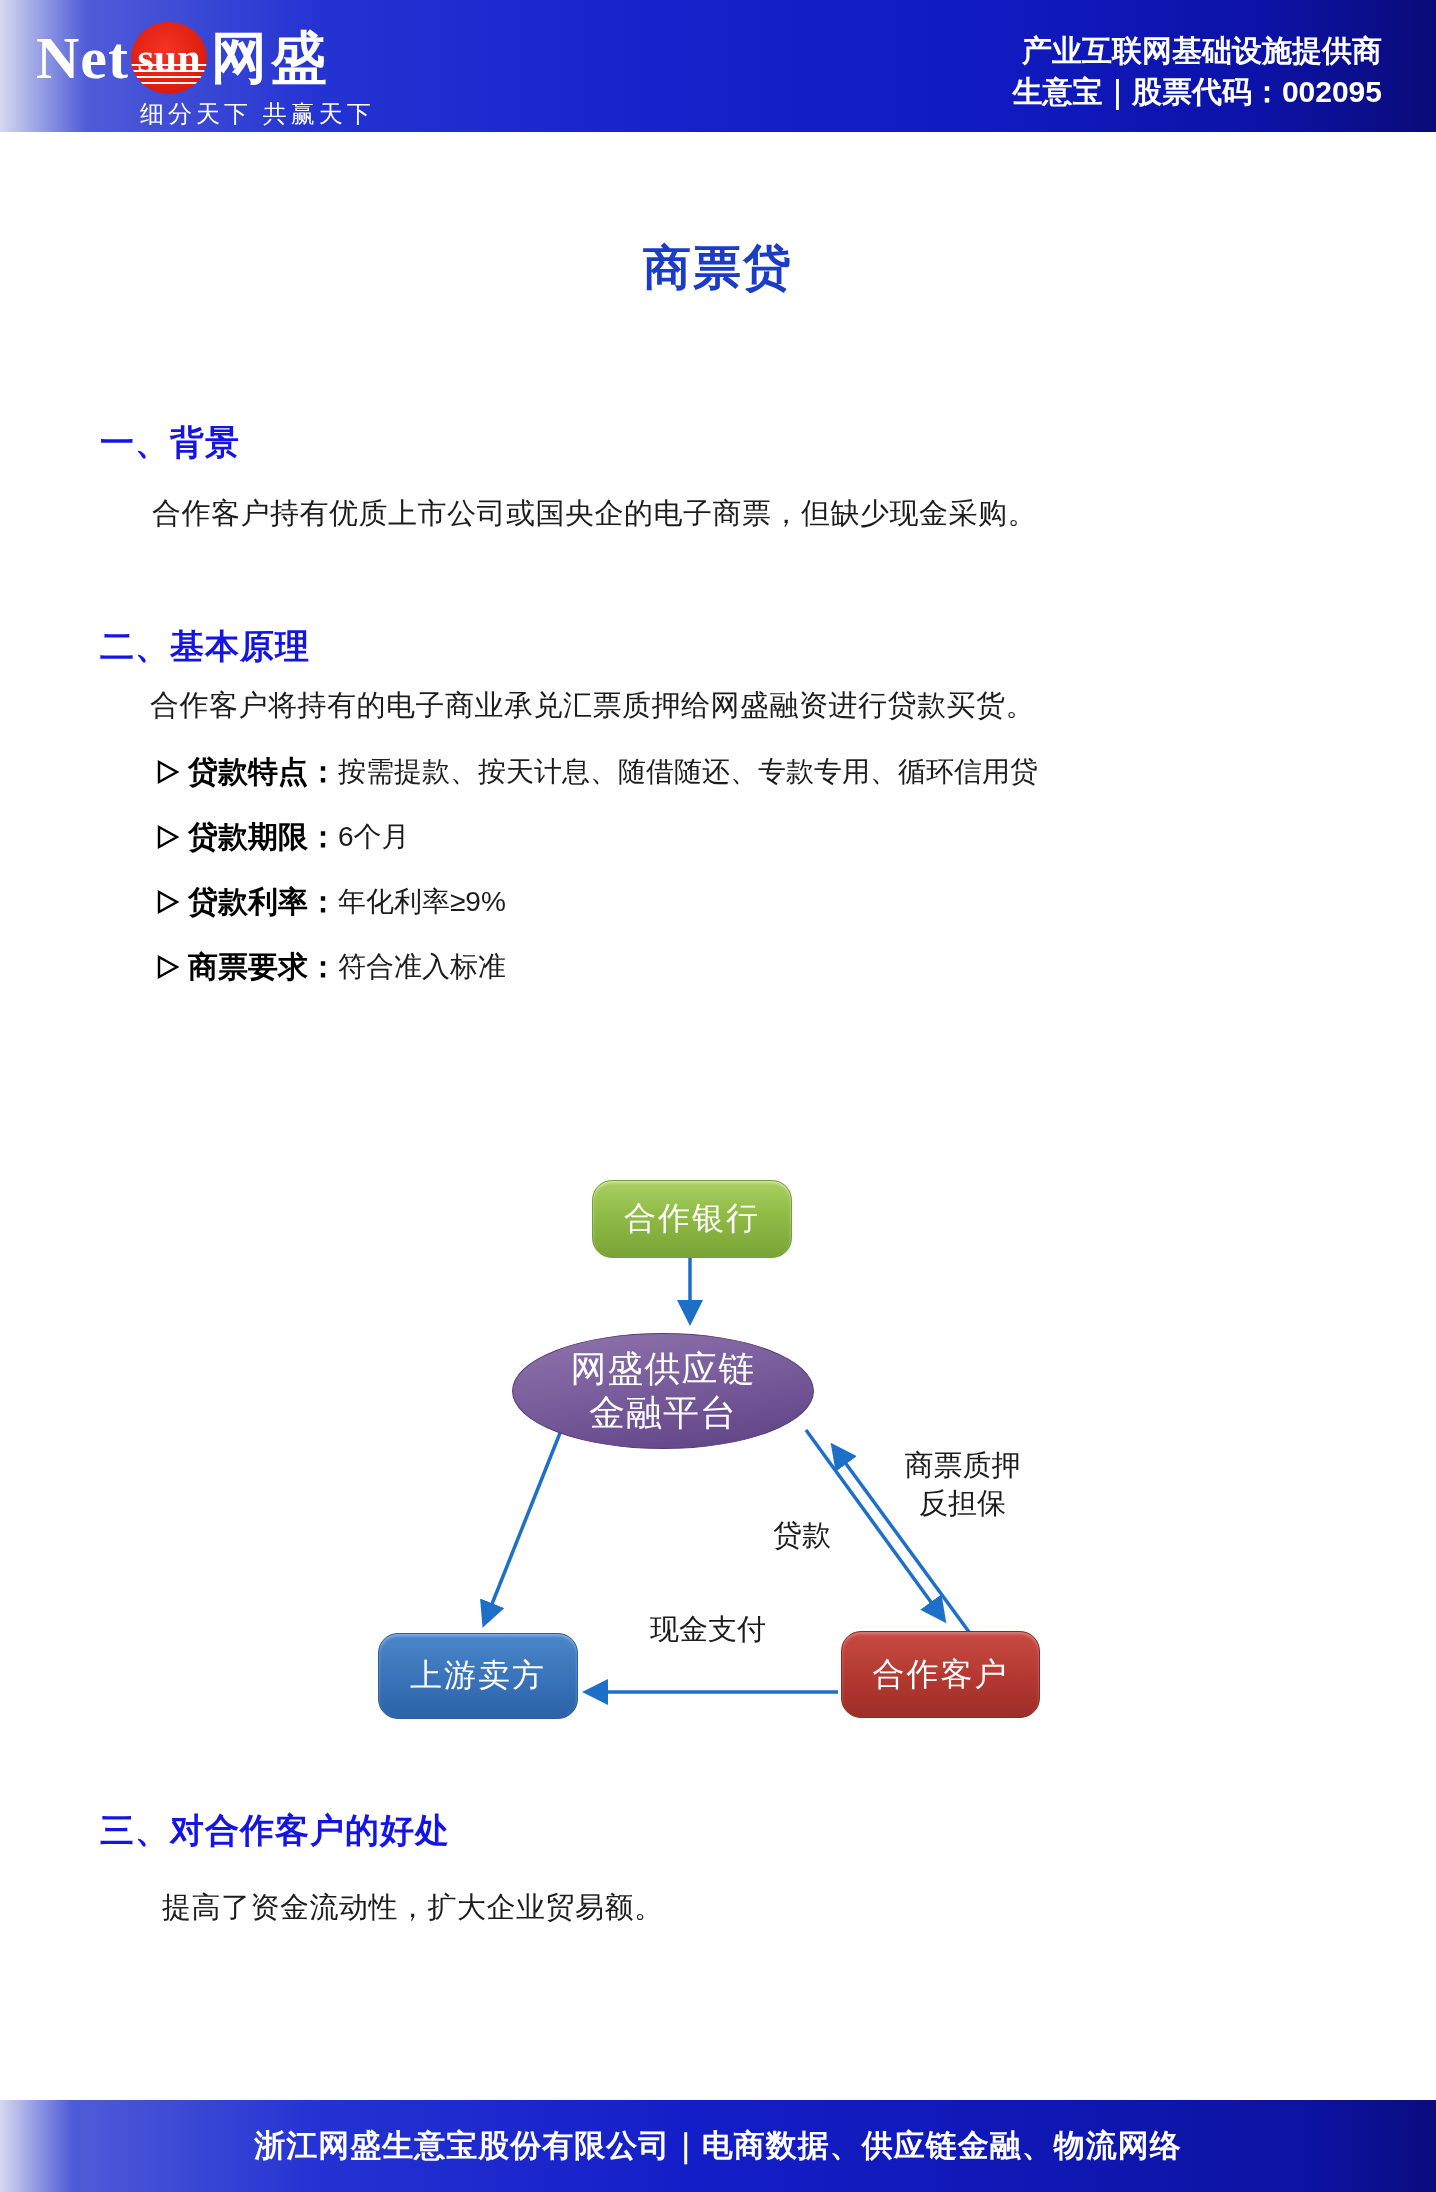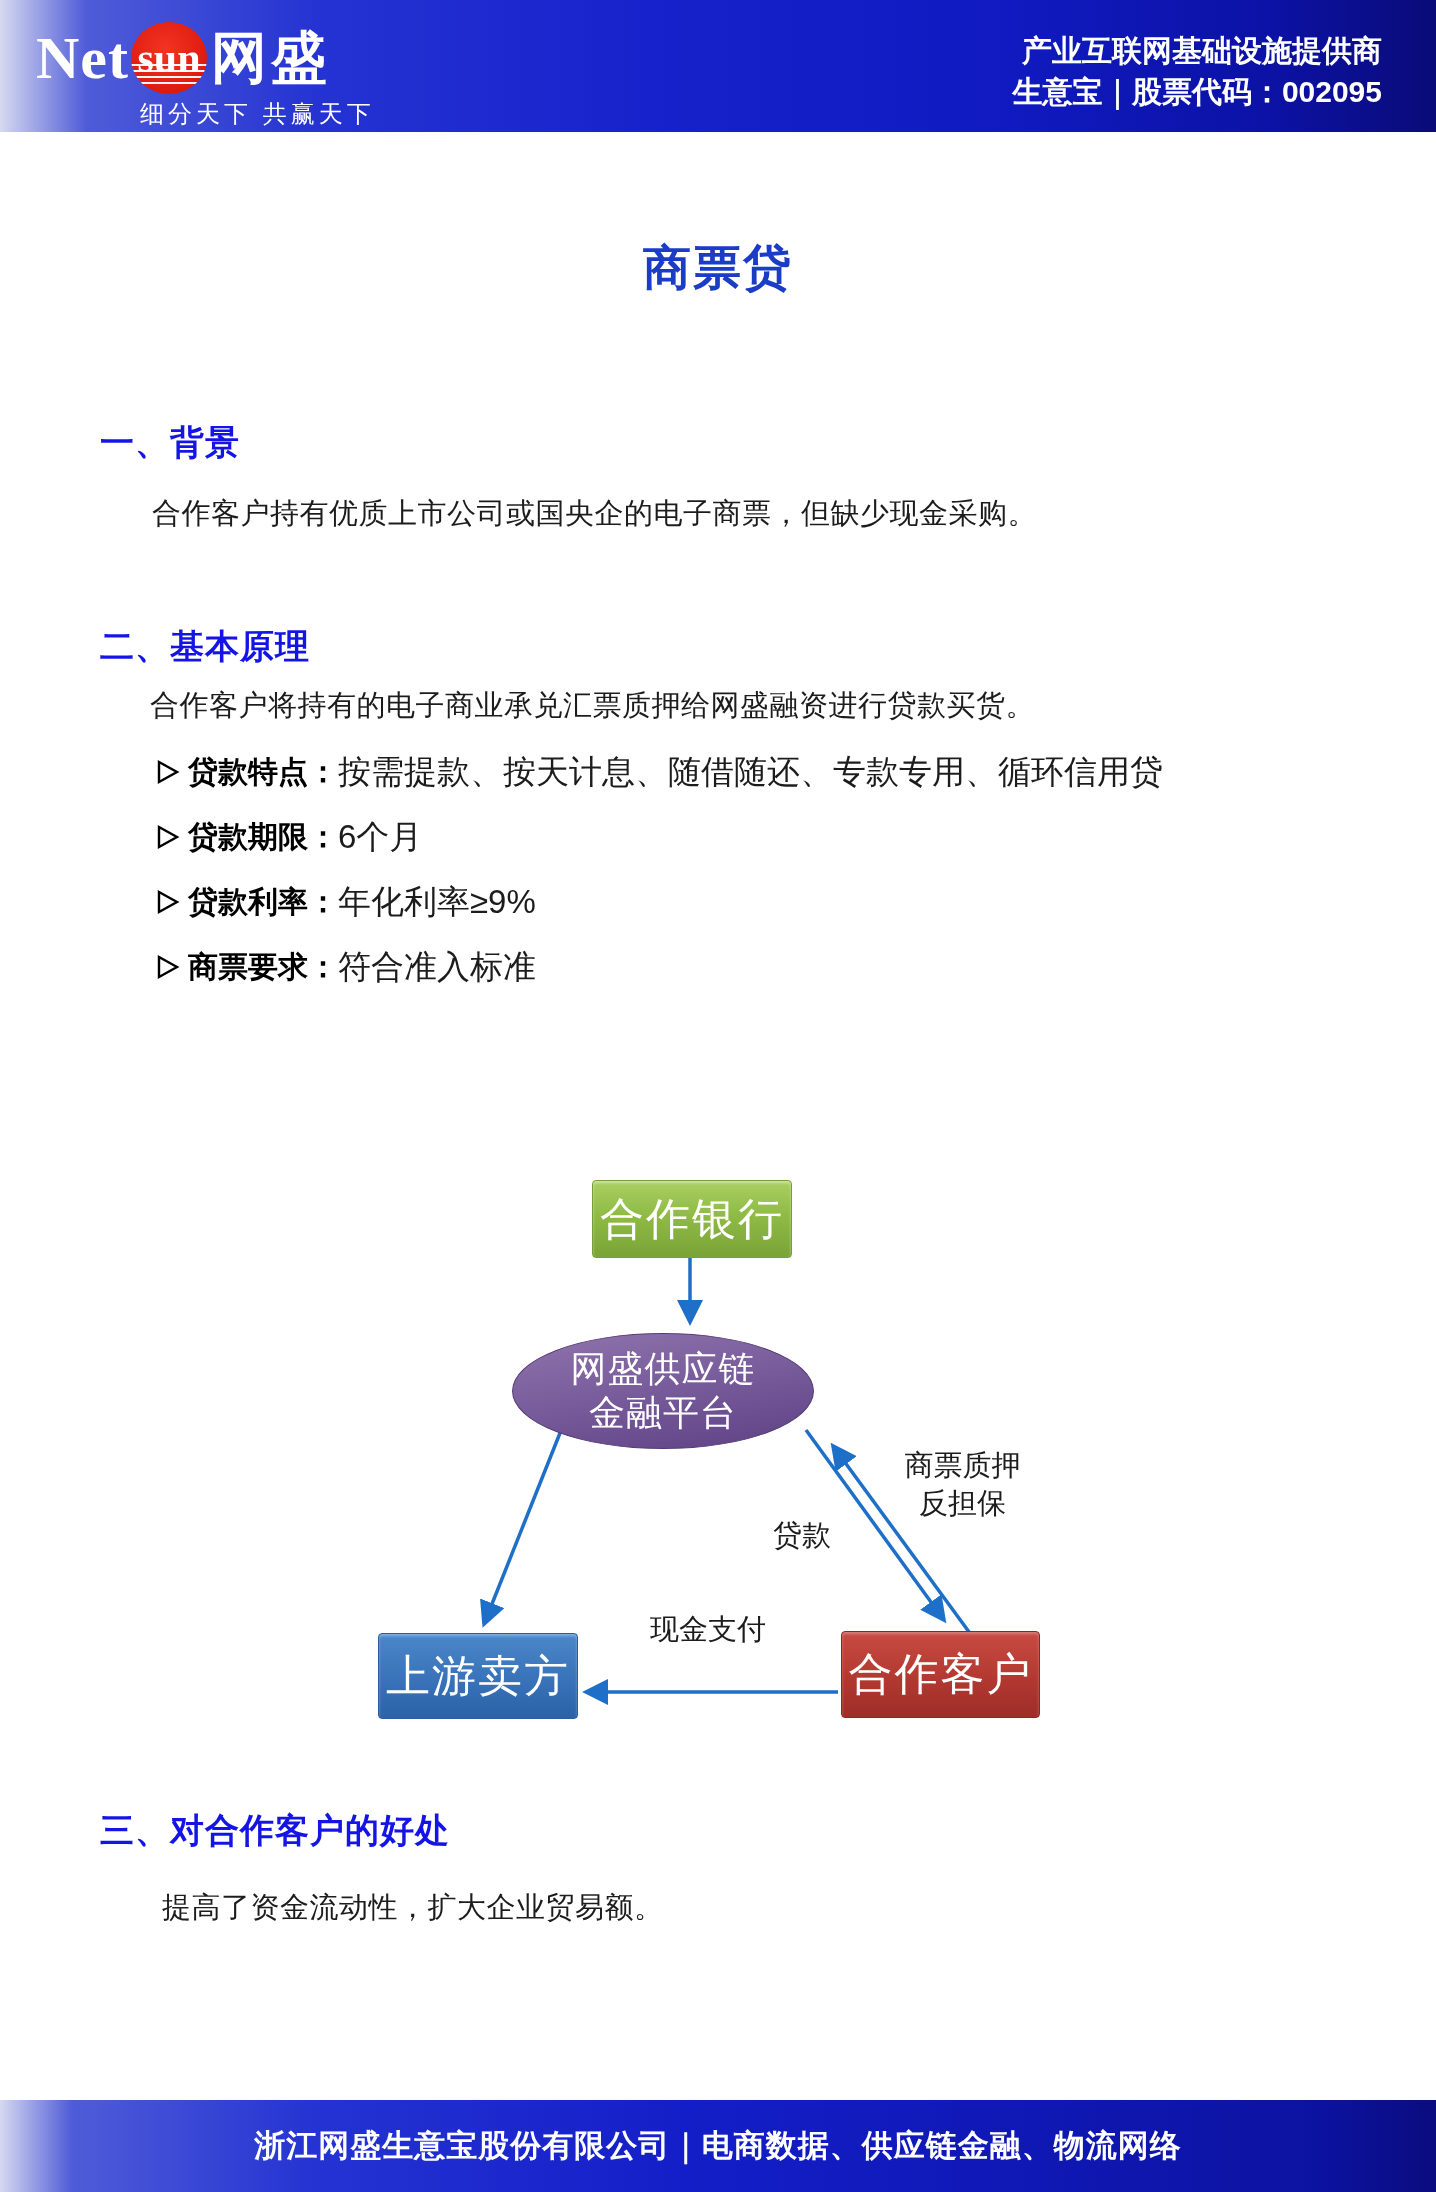--- a/index.html
+++ b/index.html
@@ -55,27 +55,27 @@
     position:absolute;font-size:29px;color:#1c1c1c;white-space:nowrap;letter-spacing:0.5px;
   }
   #heading-1{top:420px;} #body-1{left:152px;top:494px;}
   #heading-2{top:624px;} #body-2{left:150px;top:686px;}
   #heading-3{top:1808px;} #body-3{left:162px;top:1888px;}
   
   .bullets{position:absolute;left:156px;top:754px;}
   .b-row{display:flex;align-items:center;height:36px;margin-bottom:29px;white-space:nowrap;}
   .b-marker{flex:0 0 auto;margin-right:8px;display:block;}
   .b-label{font-weight:bold;font-size:30px;color:#000;}
-  .b-value{font-size:33px;color:#1c1c1c;}
+  .b-value{font-size:28px;color:#1c1c1c;}
   
   .diagram-node{
     position:absolute;display:flex;align-items:center;justify-content:center;
     color:#ffffff;text-align:center;
   }
-  .node-box{border-radius:4px;font-size:44px;letter-spacing:2px;}
+  .node-box{border-radius:20px;font-size:32px;letter-spacing:2px;}
   #node-bank{
     left:592px;top:1180px;width:198px;height:76px;
     background:linear-gradient(180deg,#aacf62 0%,#8fbb45 45%,#7aa337 100%);
     border:1px solid #76a132;box-shadow:inset 0 2px 3px rgba(255,255,255,0.45);
   }
   #node-platform{
     left:512px;top:1333px;width:300px;height:114px;border-radius:50%;
     background:linear-gradient(170deg,#8f74ac 0%,#7a5d9c 45%,#5d4184 100%);
     border:1px solid #523a74;
     flex-direction:column;font-size:36px;line-height:44px;letter-spacing:1px;

